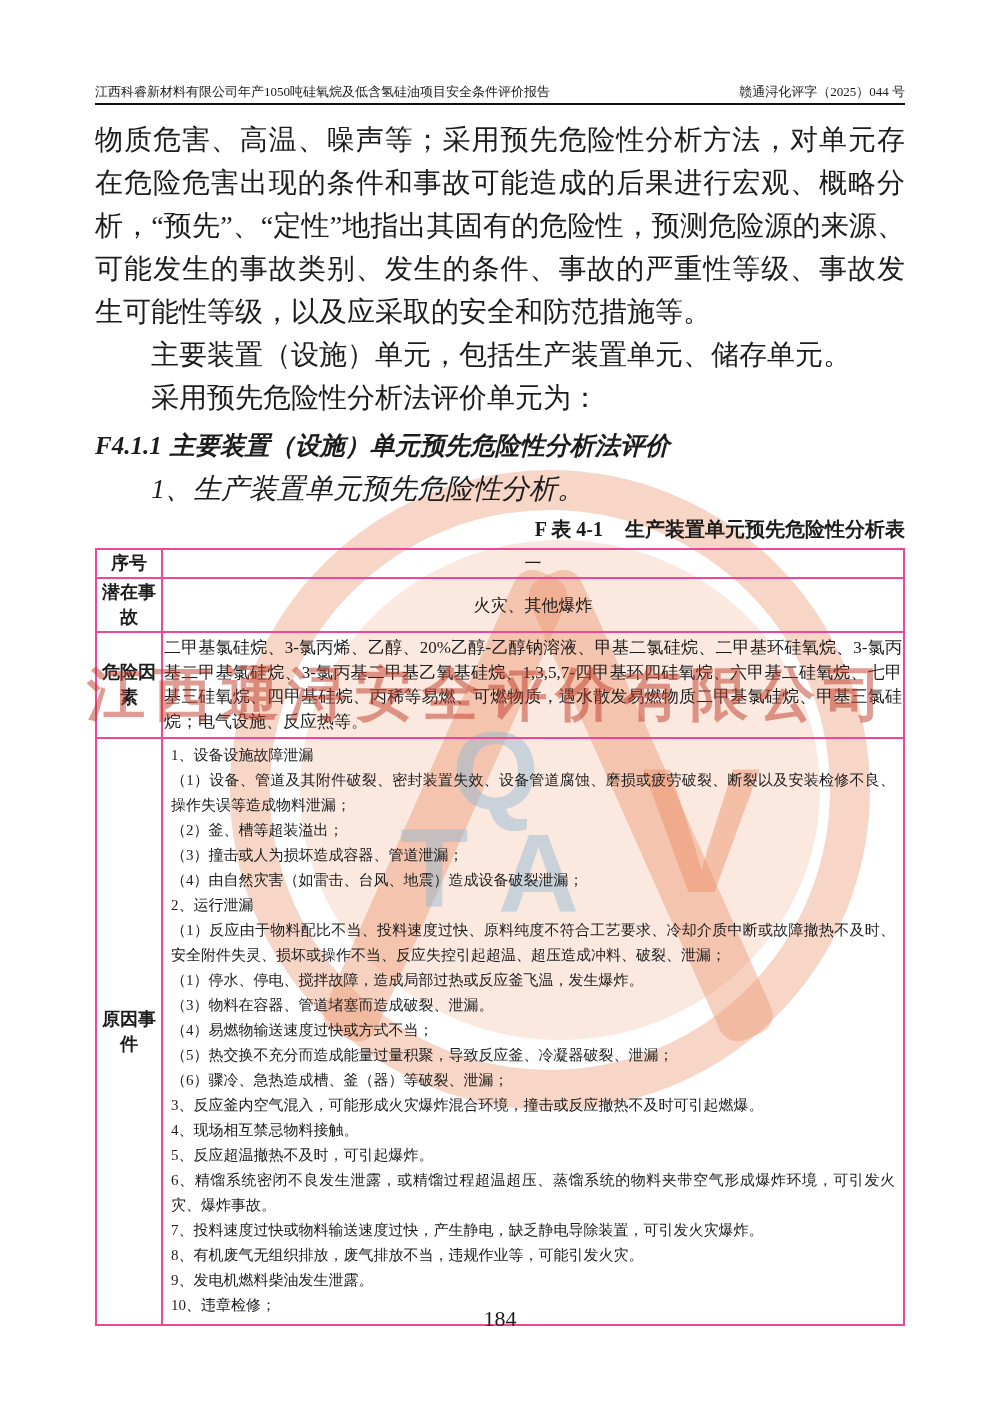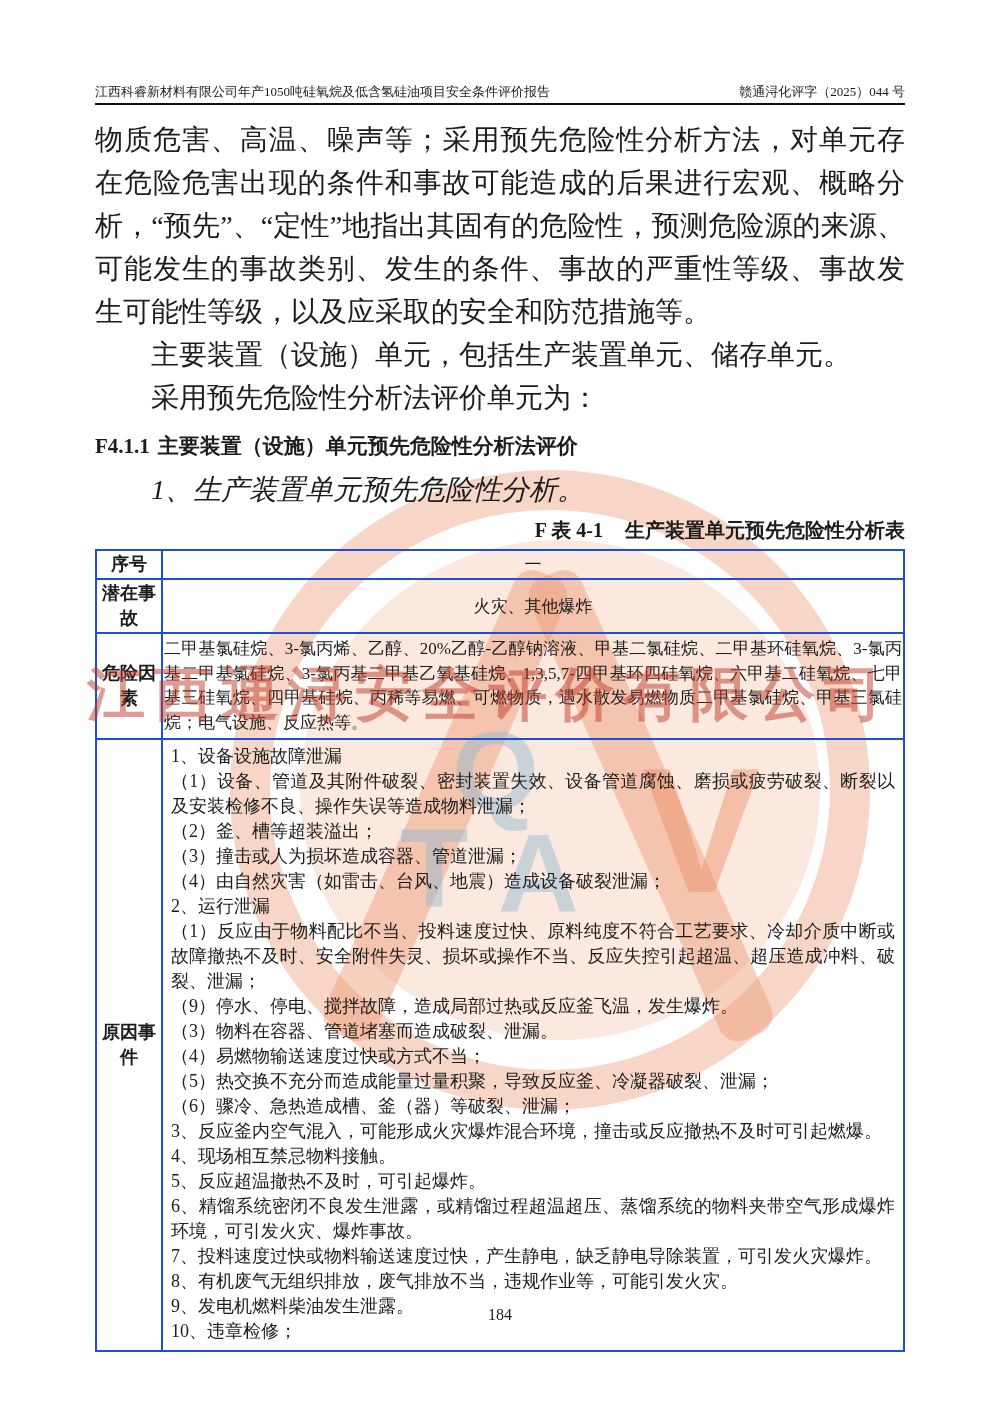--- a/index.html
+++ b/index.html
@@ -35,40 +35,40 @@
   .hdr{display:flex;justify-content:space-between;align-items:flex-end;
        border-bottom:2px solid #111;padding-bottom:3px;font-size:13px;line-height:16px;}
   .hdr .l{max-width:640px;}
   .hdr .r{white-space:nowrap;}
 
   .para{font-size:28px;line-height:43px;text-align:justify;margin:0;}
   .p1{margin-top:13px;}
   .indent{text-indent:2em;}
 
   .sec-head{margin-top:5px;font-family:"Liberation Sans","DejaVu Sans",sans-serif;
-            font-weight:bold;font-size:21px;line-height:43px;}
+            font-weight:bold;font-size:25px;line-height:43px;font-style:italic;}
   .sec-head .num{font-family:"Liberation Serif","DejaVu Serif",serif;font-weight:bold;margin-right:8px;}
 
   .tbl-caption{text-align:right;font-weight:bold;font-size:20px;line-height:30px;margin-top:4px;}
   .tbl-caption .cap-num{margin-right:22px;}
 
   table.phatbl{width:810px;border-collapse:collapse;margin-top:4px;table-layout:fixed;}
-  table.phatbl td{border:2px solid #1d4ed8;vertical-align:middle;padding:0;}
+  table.phatbl td{border:2px solid #ec4899;vertical-align:middle;padding:0;}
   td.lab{width:64px;text-align:center;font-weight:bold;font-size:18px;line-height:25px;padding:0 12px;}
   td.val{font-size:17px;}
   .r1 td{height:27px;}
   .r1 .val,.r2 .val{text-align:center;}
   .r2 td{height:52px;}
   .r3 td{height:100px;}
   .r3 .val{text-align:justify;padding:2px 1px;line-height:24.5px;}
   .r4 .val{padding:4px 8px 6px 8px;vertical-align:top;}
-  .cause-line{font-size:18px;line-height:25px;text-align:justify;}
+  .cause-line{font-size:15px;line-height:25px;text-align:justify;}
 
   .page-num{position:absolute;left:0;right:0;top:1306px;text-align:center;
-            font-size:16px;z-index:1;}
+            font-size:22px;z-index:1;}
 </style>
 </head>
 <body>
 
 <div class="page">
 
   <div class="wm-emblem">
     <div class="wm-fill"></div>
     <div class="wm-ring"></div>
     <div class="wm-leg left"></div>
@@ -118,21 +118,21 @@
           <td class="lab">原因事件</td>
           <td class="val">
 
           <div class="cause-line">1、设备设施故障泄漏</div>
               <div class="cause-line">（1）设备、管道及其附件破裂、密封装置失效、设备管道腐蚀、磨损或疲劳破裂、断裂以及安装检修不良、操作失误等造成物料泄漏；</div>
               <div class="cause-line">（2）釜、槽等超装溢出；</div>
               <div class="cause-line">（3）撞击或人为损坏造成容器、管道泄漏；</div>
               <div class="cause-line">（4）由自然灾害（如雷击、台风、地震）造成设备破裂泄漏；</div>
               <div class="cause-line">2、运行泄漏</div>
               <div class="cause-line">（1）反应由于物料配比不当、投料速度过快、原料纯度不符合工艺要求、冷却介质中断或故障撤热不及时、安全附件失灵、损坏或操作不当、反应失控引起超温、超压造成冲料、破裂、泄漏；</div>
-              <div class="cause-line">（9）停水、停电、搅拌故障，造成局部过热或反应釜飞温，发生爆炸。</div>
+              <div class="cause-line">（1）停水、停电、搅拌故障，造成局部过热或反应釜飞温，发生爆炸。</div>
               <div class="cause-line">（3）物料在容器、管道堵塞而造成破裂、泄漏。</div>
               <div class="cause-line">（4）易燃物输送速度过快或方式不当；</div>
               <div class="cause-line">（5）热交换不充分而造成能量过量积聚，导致反应釜、冷凝器破裂、泄漏；</div>
               <div class="cause-line">（6）骤冷、急热造成槽、釜（器）等破裂、泄漏；</div>
               <div class="cause-line">3、反应釜内空气混入，可能形成火灾爆炸混合环境，撞击或反应撤热不及时可引起燃爆。</div>
               <div class="cause-line">4、现场相互禁忌物料接触。</div>
               <div class="cause-line">5、反应超温撤热不及时，可引起爆炸。</div>
               <div class="cause-line">6、精馏系统密闭不良发生泄露，或精馏过程超温超压、蒸馏系统的物料夹带空气形成爆炸环境，可引发火灾、爆炸事故。</div>
               <div class="cause-line">7、投料速度过快或物料输送速度过快，产生静电，缺乏静电导除装置，可引发火灾爆炸。</div>
               <div class="cause-line">8、有机废气无组织排放，废气排放不当，违规作业等，可能引发火灾。</div>

